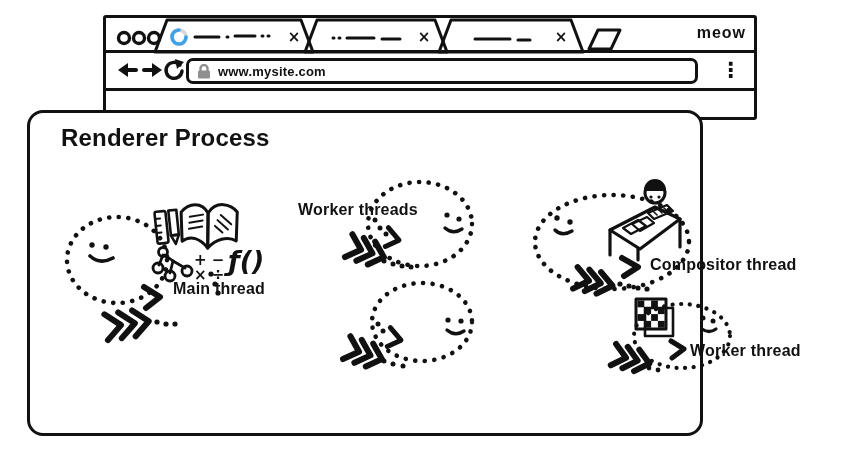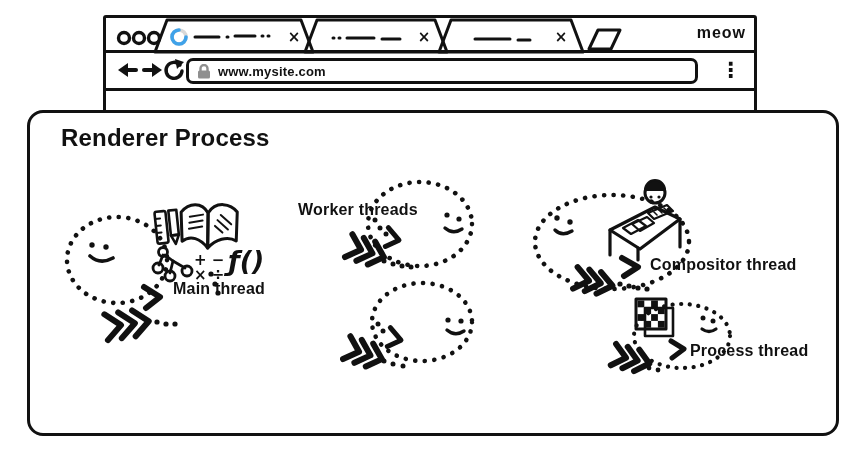--- a/index.html
+++ b/index.html
@@ -10,21 +10,21 @@
   .browser{left:103px;top:15px;width:654px;height:105px;background:#fff;
            border:3px solid #111;border-radius:3px;box-sizing:border-box;z-index:1;}
   .tabstrip{left:0;top:0;width:100%;height:35px;border-bottom:3px solid #111;box-sizing:border-box;}
   .navrow{left:0;top:35px;width:100%;height:38px;border-bottom:3px solid #111;box-sizing:border-box;}
   .logo{right:8px;top:6px;font-size:16px;font-weight:700;letter-spacing:1px;padding-left:48px;}
   .addr{left:80px;top:5px;width:512px;height:26px;border:3px solid #111;border-radius:7px;
         box-sizing:border-box;background:#fff;display:flex;align-items:center;gap:7px;padding:0 8px;}
   .url{font-size:13px;font-weight:700;letter-spacing:.2px;}
   .menu{right:13px;top:3px;font-size:21px;font-weight:700;line-height:28px;}
   
-  .panel{left:27px;top:110px;width:812px;height:326px;background:#fff;border:3.5px solid #111;
+  .panel{left:27px;top:110px;width:676px;height:326px;background:#fff;border:3.5px solid #111;
          border-radius:16px;box-sizing:border-box;z-index:5;}
   .ptitle{left:31px;top:11px;font-size:24px;font-weight:700;letter-spacing:.2px;}
   .tlabel{font-size:16px;font-weight:700;letter-spacing:.2px;white-space:nowrap;}
   
   .ink{stroke:#111;fill:none;stroke-linecap:round;stroke-linejoin:round;}
   .dotloop{stroke:#111;fill:none;stroke-width:4.6;stroke-linecap:round;stroke-dasharray:0.1 9.5;}
   .chev{stroke:#111;fill:none;stroke-width:6;stroke-linecap:round;stroke-linejoin:round;}
   .chevS{stroke:#111;fill:none;stroke-width:5;stroke-linecap:round;stroke-linejoin:round;}
   .dot{fill:#111;}
   svg text{font-family:"DejaVu Sans","Liberation Sans",sans-serif;}
@@ -288,15 +288,15 @@
     </g>
     <polyline points="68,53 81,61 69,70" class="chevS"></polyline>
     <g transform="rotate(14 24 70)">
       <polyline points="10,81 23,70 10,59" class="chev"></polyline>
       <polyline points="22,81 35,70 22,59" class="chev"></polyline>
       <polyline points="34,81 47,70 34,59" class="chev"></polyline>
     </g>
     <circle cx="46" cy="80" r="2.4" class="dot"></circle>
       <circle cx="55" cy="82" r="2.4" class="dot"></circle>
   </svg>
-  <span class="abs tlabel" style="left:690px;top:342px;z-index:6;">Process thread</span>
+  <span class="abs tlabel" style="left:690px;top:342px;z-index:6;">Worker thread</span>
 
 </div>
 
 </body></html>

